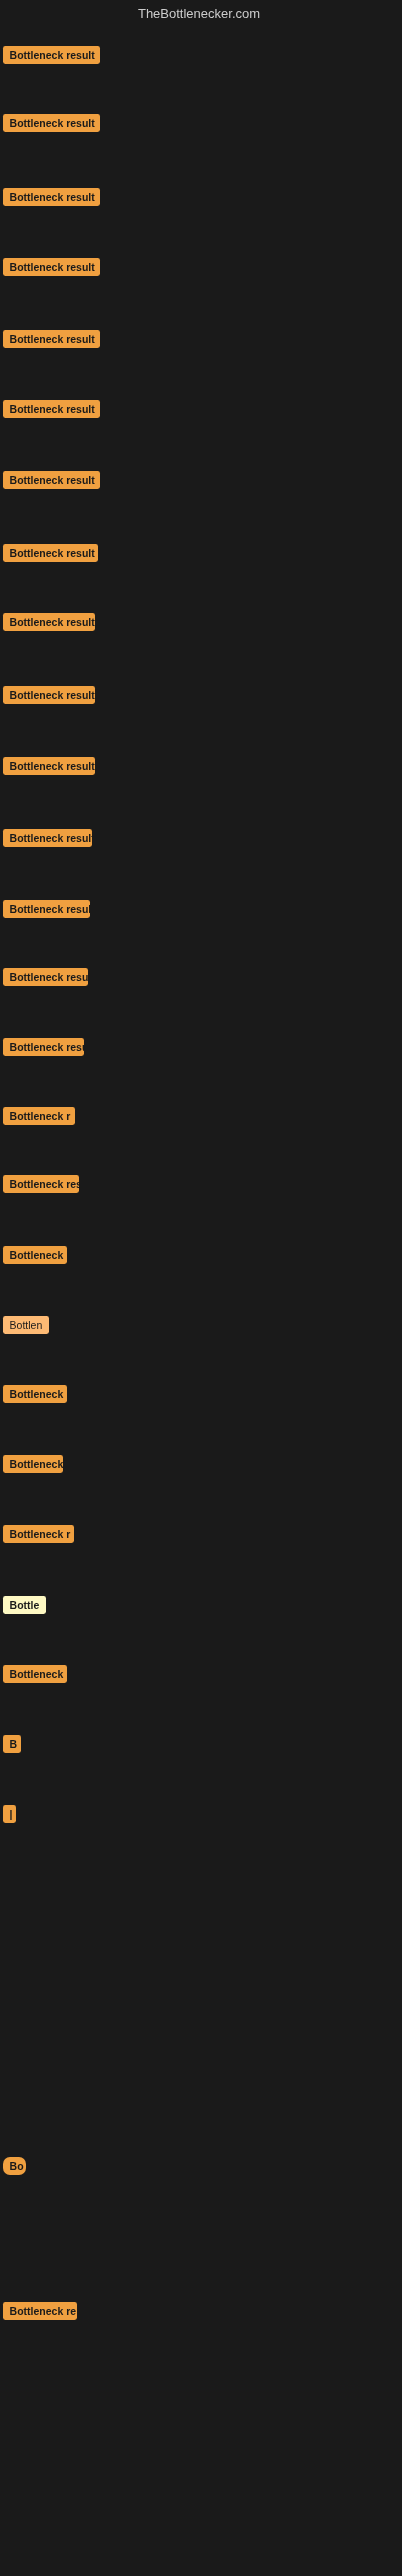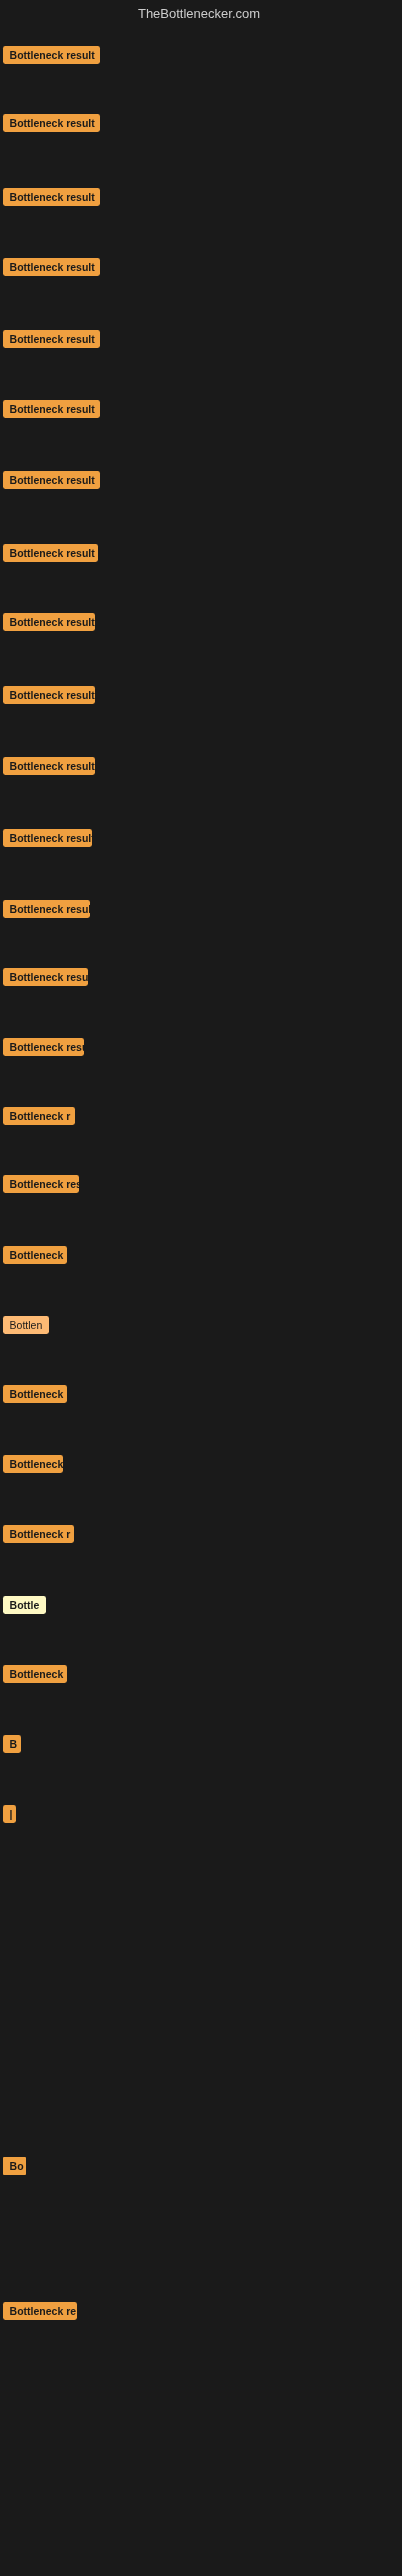--- a/index.html
+++ b/index.html
@@ -53,18 +53,18 @@
       <div style="position: absolute; top: 1175px; left: 0px; width: 403px;"><span style="display: inline-block; background-color: rgb(240, 160, 64); color: rgb(26, 26, 26); font-size: 10.5px; font-weight: bold; padding: 3.2px 6.4px; border-radius: 2.4px; margin-left: 3.2px; max-width: 76px; overflow: hidden; white-space: nowrap;">Bottleneck resu</span></div>
       <div style="position: absolute; top: 1246px; left: 0px; width: 403px;"><span style="display: inline-block; background-color: rgb(240, 160, 64); color: rgb(26, 26, 26); font-size: 10.5px; font-weight: bold; padding: 3.2px 6.4px; border-radius: 2.4px; margin-left: 3.2px; max-width: 64px; overflow: hidden; white-space: nowrap;">Bottleneck</span></div>
       <div style="position: absolute; top: 1316px; left: 0px; width: 403px;"><span style="display: inline-block; background-color: #fdba74; color: rgb(26, 26, 26); font-size: 10.5px; font-weight: normal; padding: 3.2px 6.4px; border-radius: 2.4px; margin-left: 3.2px; max-width: 52px; overflow: hidden; white-space: nowrap;">Bottlen</span></div>
       <div style="position: absolute; top: 1385px; left: 0px; width: 403px;"><span style="display: inline-block; background-color: rgb(240, 160, 64); color: rgb(26, 26, 26); font-size: 10.5px; font-weight: bold; padding: 3.2px 6.4px; border-radius: 2.4px; margin-left: 3.2px; max-width: 64px; overflow: hidden; white-space: nowrap;">Bottleneck</span></div>
       <div style="position: absolute; top: 1455px; left: 0px; width: 403px;"><span style="display: inline-block; background-color: rgb(240, 160, 64); color: rgb(26, 26, 26); font-size: 10.5px; font-weight: bold; padding: 3.2px 6.4px; border-radius: 2.4px; margin-left: 3.2px; max-width: 60px; overflow: hidden; white-space: nowrap;">Bottleneck</span></div>
       <div style="position: absolute; top: 1525px; left: 0px; width: 403px;"><span style="display: inline-block; background-color: rgb(240, 160, 64); color: rgb(26, 26, 26); font-size: 10.5px; font-weight: bold; padding: 3.2px 6.4px; border-radius: 2.4px; margin-left: 3.2px; max-width: 71px; overflow: hidden; white-space: nowrap;">Bottleneck r</span></div>
       <div style="position: absolute; top: 1596px; left: 0px; width: 403px;"><span style="display: inline-block; background-color: #fef9c3; color: rgb(26, 26, 26); font-size: 10.5px; font-weight: bold; padding: 3.2px 6.4px; border-radius: 2.4px; margin-left: 3.2px; max-width: 47px; overflow: hidden; white-space: nowrap;">Bottle</span></div>
       <div style="position: absolute; top: 1665px; left: 0px; width: 403px;"><span style="display: inline-block; background-color: rgb(240, 160, 64); color: rgb(26, 26, 26); font-size: 10.5px; font-weight: bold; padding: 3.2px 6.4px; border-radius: 2.4px; margin-left: 3.2px; max-width: 64px; overflow: hidden; white-space: nowrap;">Bottleneck</span></div>
       <div style="position: absolute; top: 1735px; left: 0px; width: 403px;"><span style="display: inline-block; background-color: rgb(240, 160, 64); color: rgb(26, 26, 26); font-size: 10.5px; font-weight: bold; padding: 3.2px 6.4px; border-radius: 2.4px; margin-left: 3.2px; max-width: 17.7px; overflow: hidden; white-space: nowrap;">B</span></div>
       <div style="position: absolute; top: 1805px; left: 0px; width: 403px;"><span style="display: inline-block; background-color: rgb(240, 160, 64); color: rgb(26, 26, 26); font-size: 10.5px; font-weight: bold; padding: 3.2px 6.4px; border-radius: 2.4px; margin-left: 3.2px; max-width: 8px; overflow: hidden; white-space: nowrap;">|</span></div>
-      <div style="position: absolute; top: 2157px; left: 0px; width: 403px;"><span style="display: inline-block; background-color: rgb(240, 160, 64); color: rgb(26, 26, 26); font-size: 10.5px; font-weight: bold; padding: 3.2px 6.4px; border-radius: 1px; margin-left: 3.2px; max-width: 22.5px; overflow: hidden; white-space: nowrap;">Bo</span></div>
+      <div style="position: absolute; top: 2157px; left: 0px; width: 403px;"><span style="display: inline-block; background-color: rgb(240, 160, 64); color: rgb(26, 26, 26); font-size: 10.5px; font-weight: bold; padding: 3.2px 6.4px; border-radius: 7px; margin-left: 3.2px; max-width: 22.5px; overflow: hidden; white-space: nowrap;">Bo</span></div>
       <div style="position: absolute; top: 2302px; left: 0px; width: 403px;"><span style="display: inline-block; background-color: rgb(240, 160, 64); color: rgb(26, 26, 26); font-size: 10.5px; font-weight: bold; padding: 3.2px 6.4px; border-radius: 2.4px; margin-left: 3.2px; max-width: 74px; overflow: hidden; white-space: nowrap;">Bottleneck re</span></div>
     </div>
 
 </div>
 
 
 </body></html>

